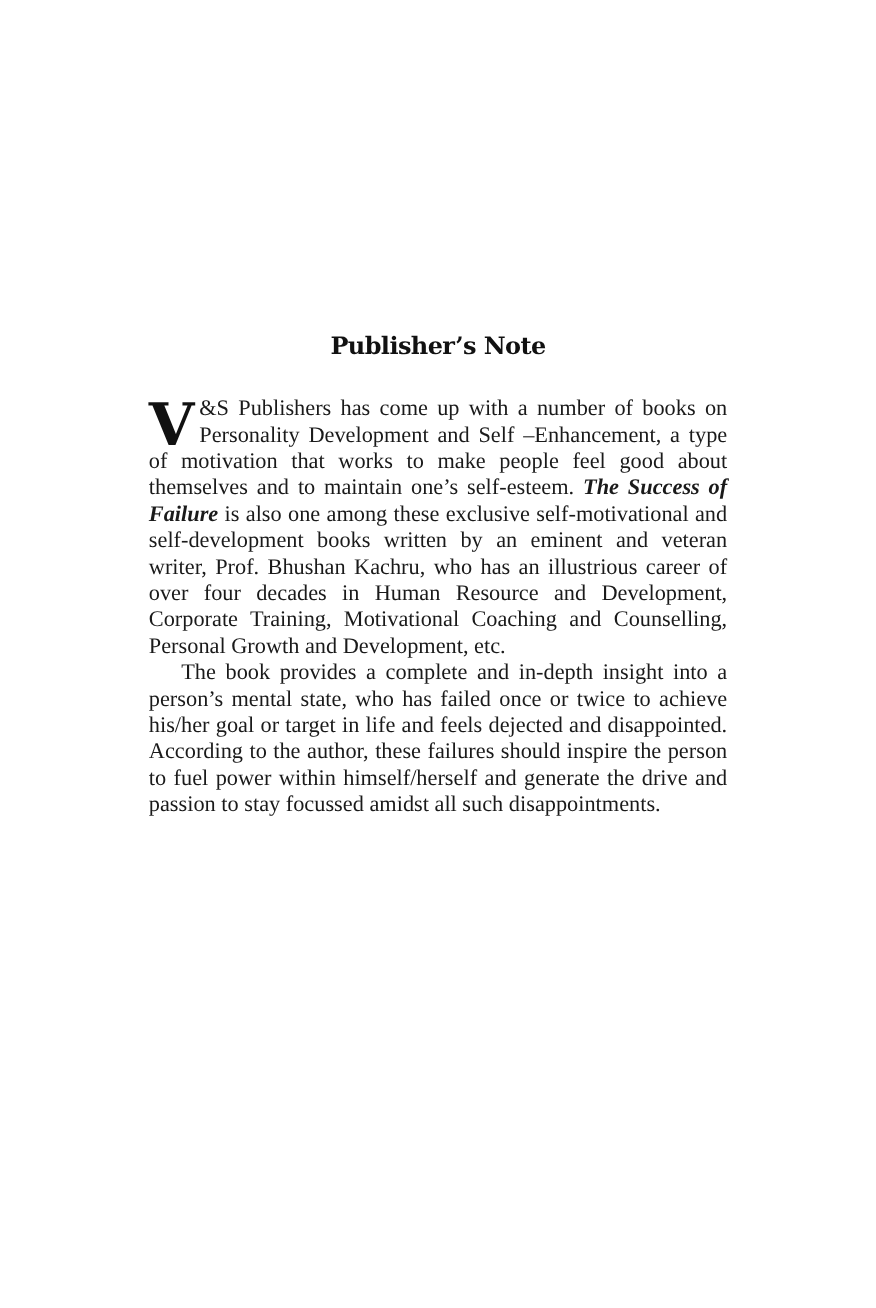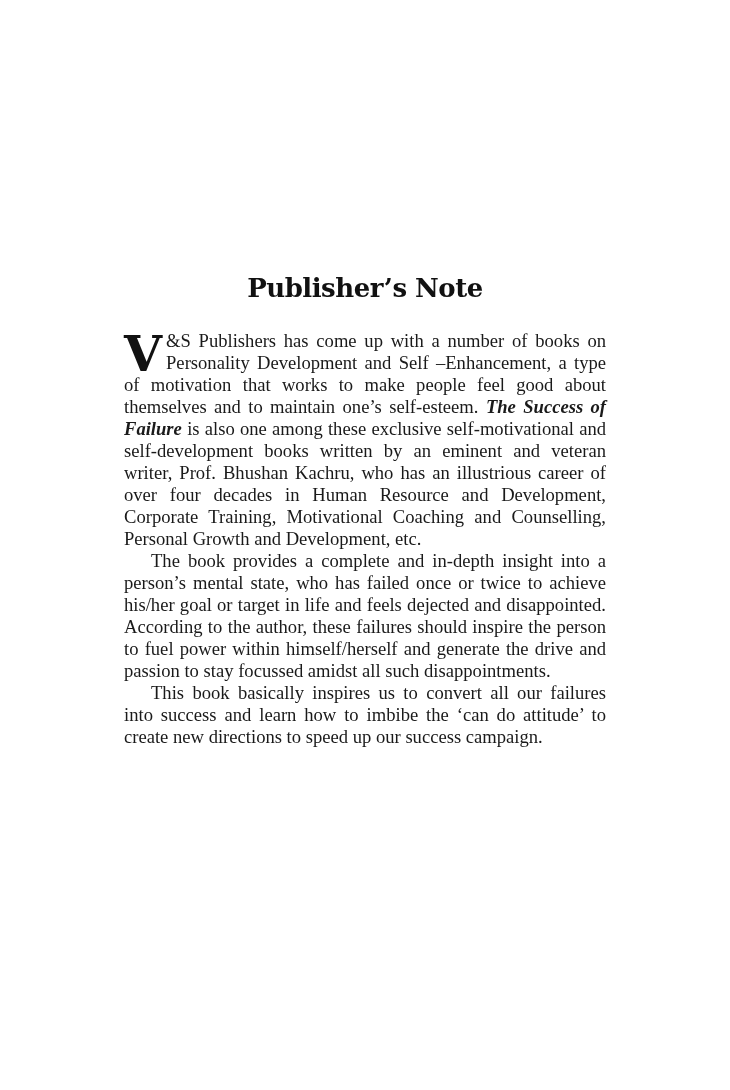--- a/index.html
+++ b/index.html
@@ -16,21 +16,21 @@
     }
     .page {
       position: absolute;
       left: 124px;
       top: 268px;
       width: 482px;
     }
     .title {
       font-family: "DejaVu Serif", serif;
       font-weight: bold;
-      font-size: 26px;
+      font-size: 20px;
       text-align: center;
       margin: 0 0 22px 0;
       letter-spacing: -0.5px;
       color: #111;
       line-height: 40px;
     }
     .body-text {
       font-family: "Liberation Serif", serif;
       font-size: 18.6px;
       line-height: 22px;
@@ -64,16 +64,15 @@
 <body>
 
 <div class="page">
   <h1 class="title">Publisher’s Note</h1>
 
   <div class="body-text">
     <p class="para first"><span class="dropcap">V</span><span>&amp;S Publishers has come up with a number of books on Personality Development and Self –Enhancement, a type of motivation that works to make people feel good about themselves and to maintain one’s self-esteem. </span><span class="bold-italic">The Success of Failure</span><span> is also one among these exclusive self-motivational and self-development books written by an eminent and veteran writer, Prof. Bhushan Kachru, who has an illustrious career of over four decades in Human Resource and Development, Corporate Training, Motivational Coaching and Counselling, Personal Growth and Development, etc.</span></p>
 
     <p class="para">The book provides a complete and in-depth insight into a person’s mental state, who has failed once or twice to achieve his/her goal or target in life and feels dejected and disappointed. According to the author, these failures should inspire the person to fuel power within himself/herself and generate the drive and passion to stay focussed amidst all such disappointments.</p>
 
-    <p class="para">This book basically inspires us to convert all our failures into success and learn how to imbibe the ‘can do attitude’ to create new directions to speed up our success campaign.</p>
 
   </div>
 </div>
 
 </body></html>

